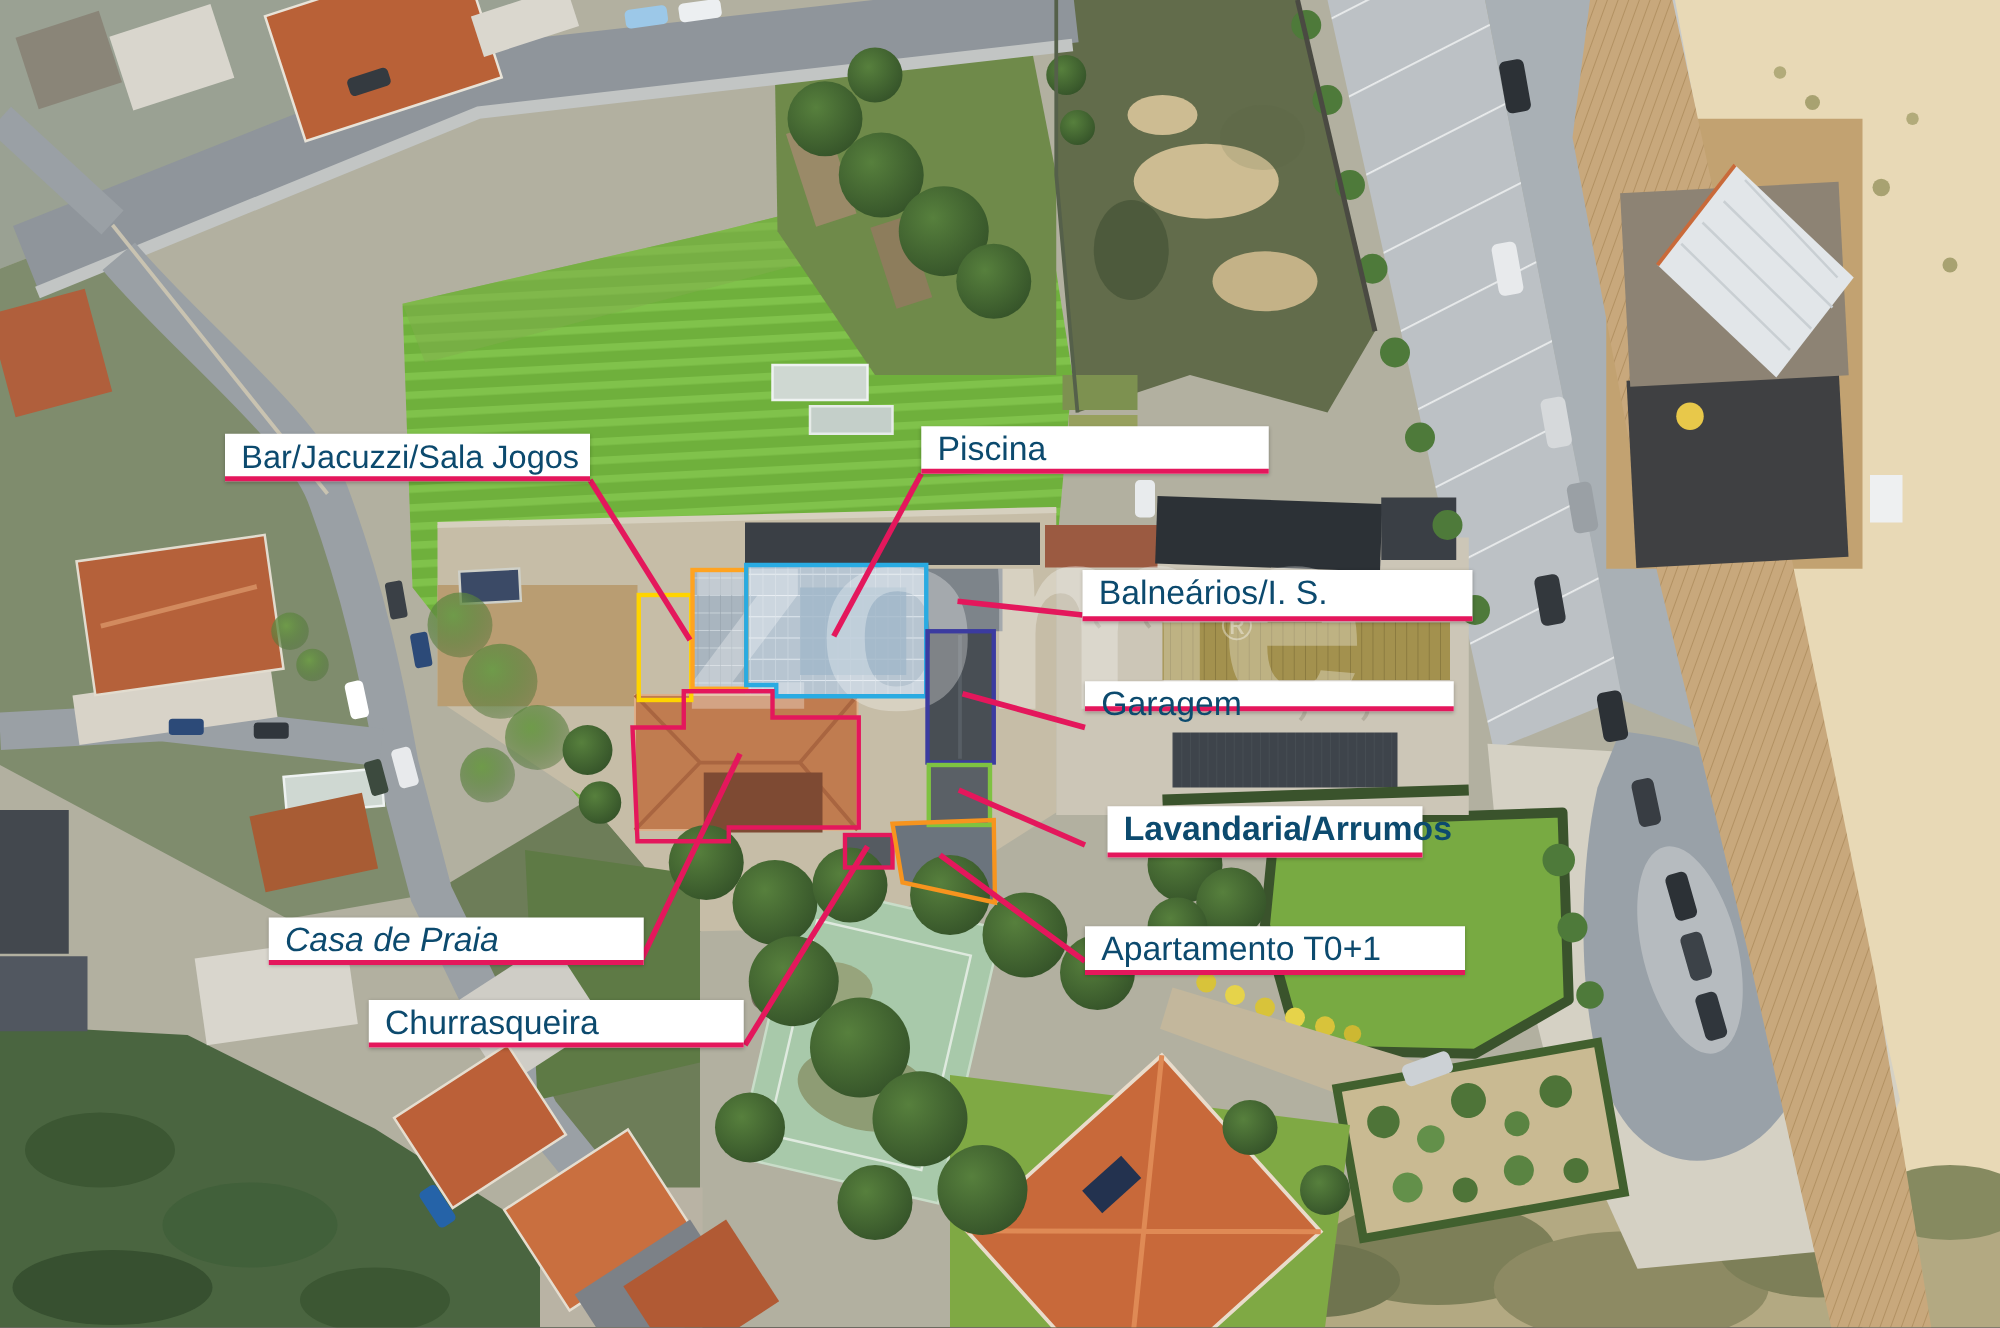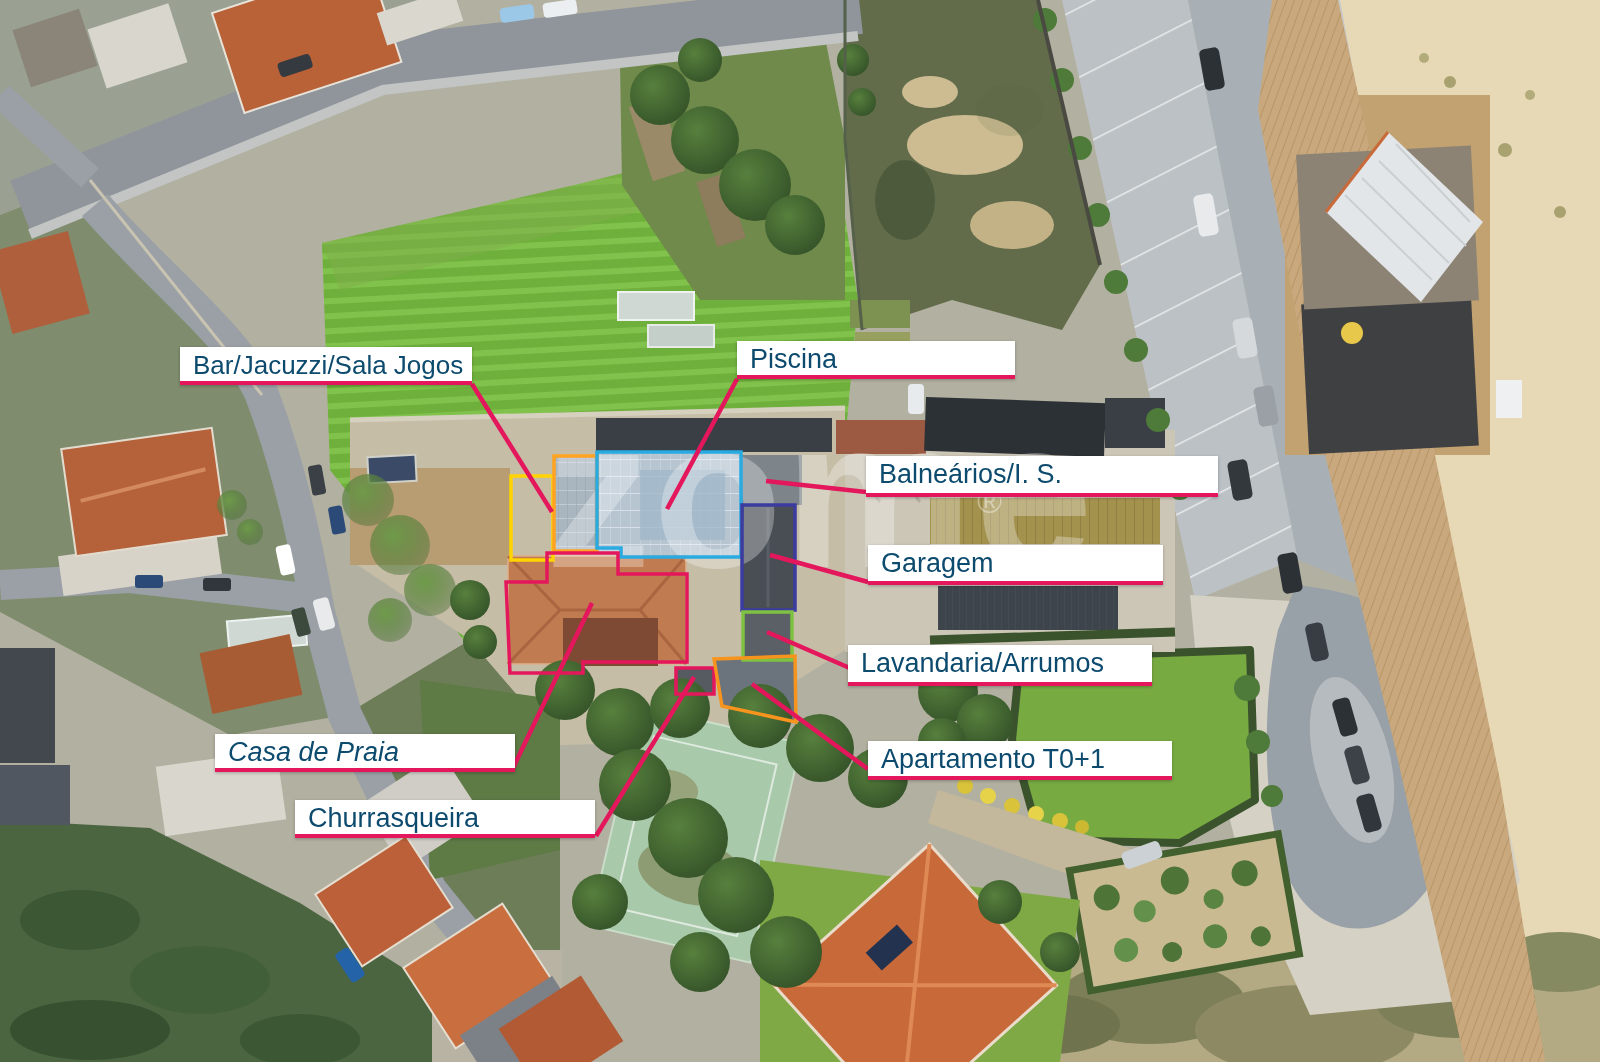--- a/index.html
+++ b/index.html
@@ -7,23 +7,23 @@
          font-family:"Liberation Sans",sans-serif;background:#b7b5a6;}
   #stage svg{position:absolute;left:0;top:0;}
   .outl{fill:none;stroke-width:3.5px;}
   .ldr{stroke-width:4.5px;fill:none;}
   
   .lb{position:absolute;box-sizing:border-box;background:#ffffff;color:#0c4a6e;
       font-size:27px;line-height:33px;padding:2px 0 0 13px;white-space:nowrap;
       border-bottom:4px solid var(--ann,#e4175c);box-shadow:0 1px 3px rgba(0,0,0,.25);}
   .lb-bar{left:180px;top:347px;width:292px;height:38px;font-size:26px;}
   .lb-piscina{left:737px;top:341px;width:278px;height:38px;}
-  .lb-balnearios{left:866px;top:456px;width:352px;height:41px;}
-  .lb-garagem{left:868px;top:545px;width:295px;height:40px;}
-  .lb-lavandaria{left:848px;top:645px;width:304px;height:41px;}
+  .lb-balnearios{left:866px;top:456px;width:312px;height:41px;}
+  .lb-garagem{left:868px;top:545px;width:295px;height:24px;}
+  .lb-lavandaria{left:886px;top:645px;width:252px;height:41px;font-weight:bold;}
   .lb-apartamento{left:868px;top:741px;width:304px;height:39px;}
   .lb-casa{left:215px;top:734px;width:300px;height:38px;font-style:italic;}
   .lb-churrasqueira{left:295px;top:800px;width:300px;height:38px;}
   
   #watermark{position:absolute;left:545px;top:388px;color:rgba(255,255,255,.30);
       font-size:212px;font-weight:bold;letter-spacing:2px;line-height:212px;
       pointer-events:none;user-select:none;}
   #watermark .reg{position:absolute;left:432px;top:96px;font-size:34px;line-height:34px;
       font-weight:normal;color:rgba(255,255,255,.38);}
 </style>

